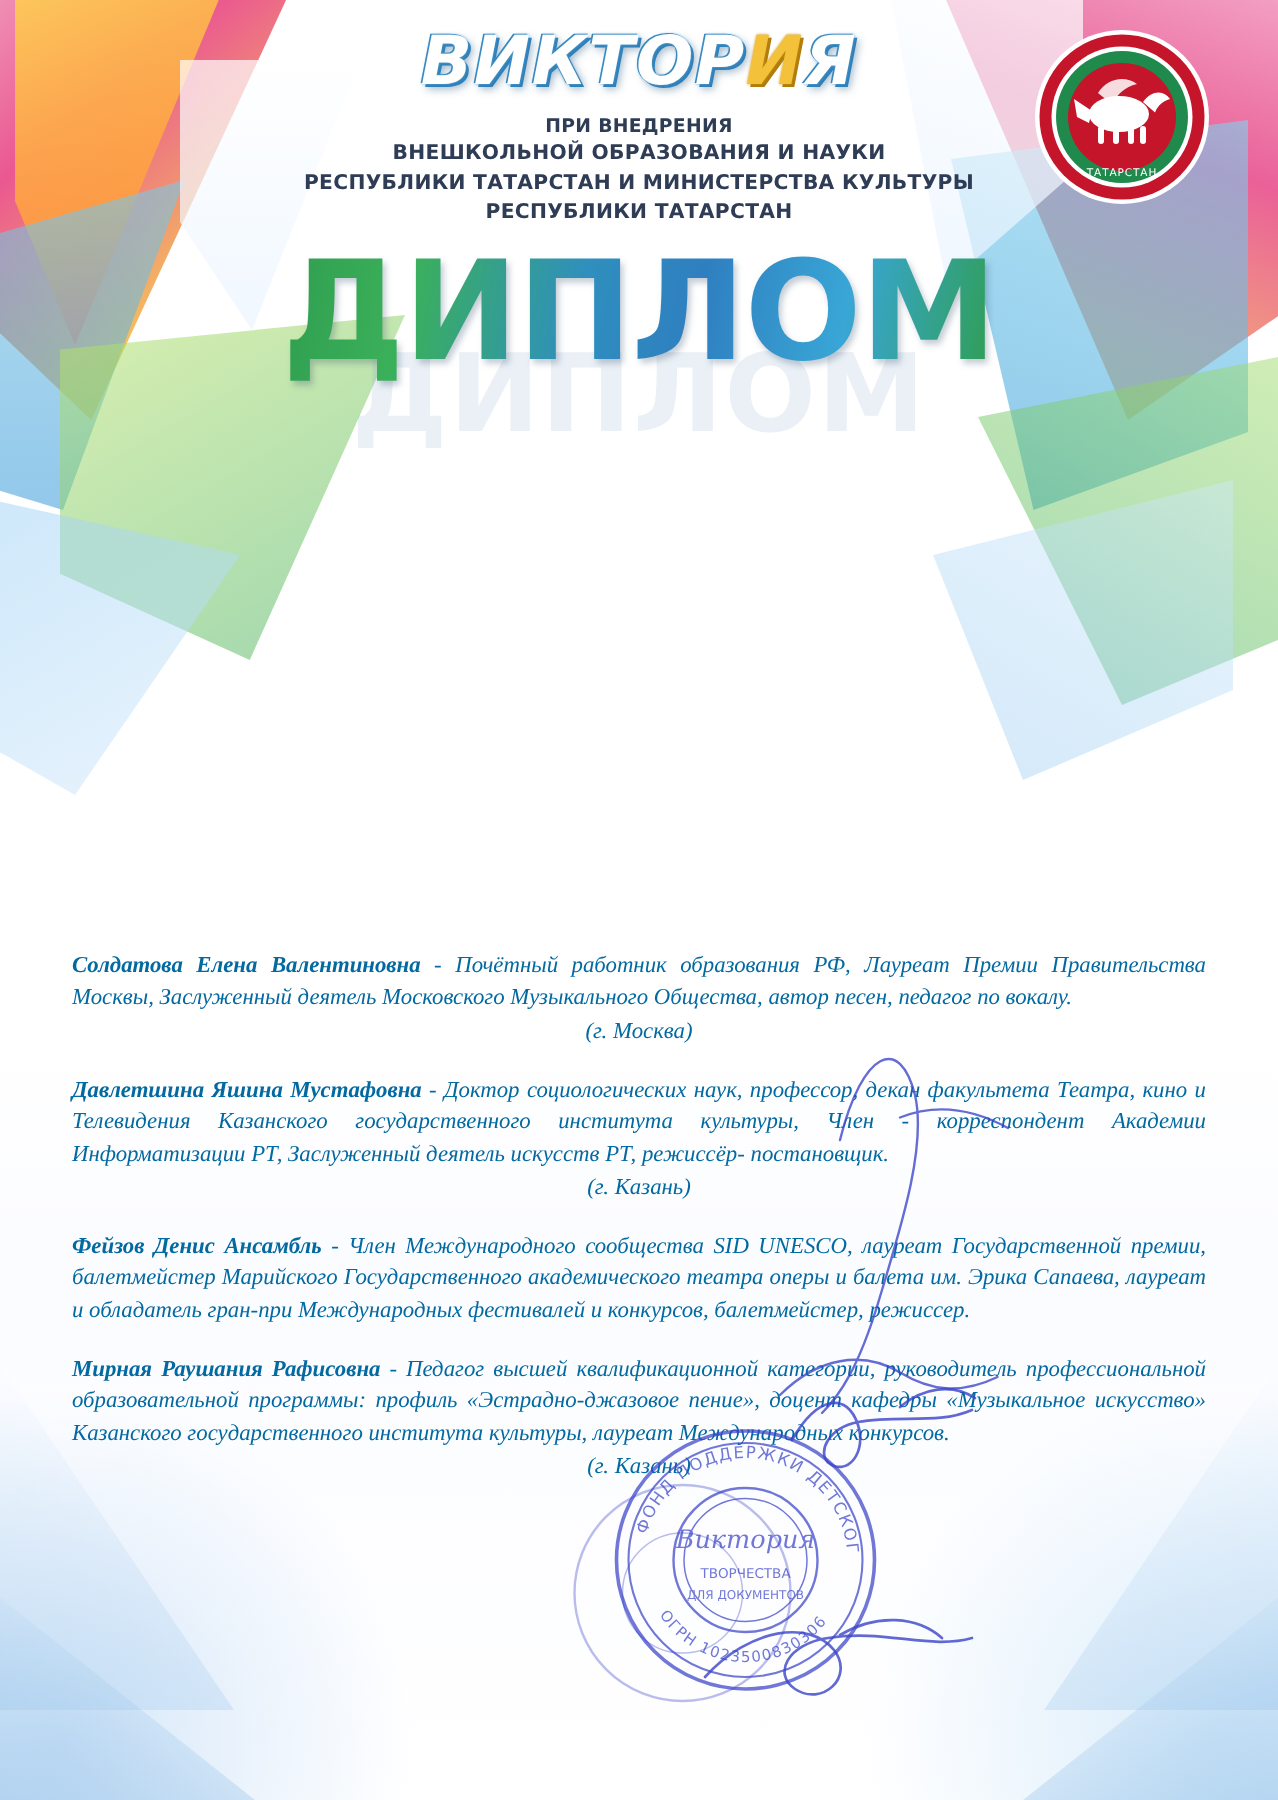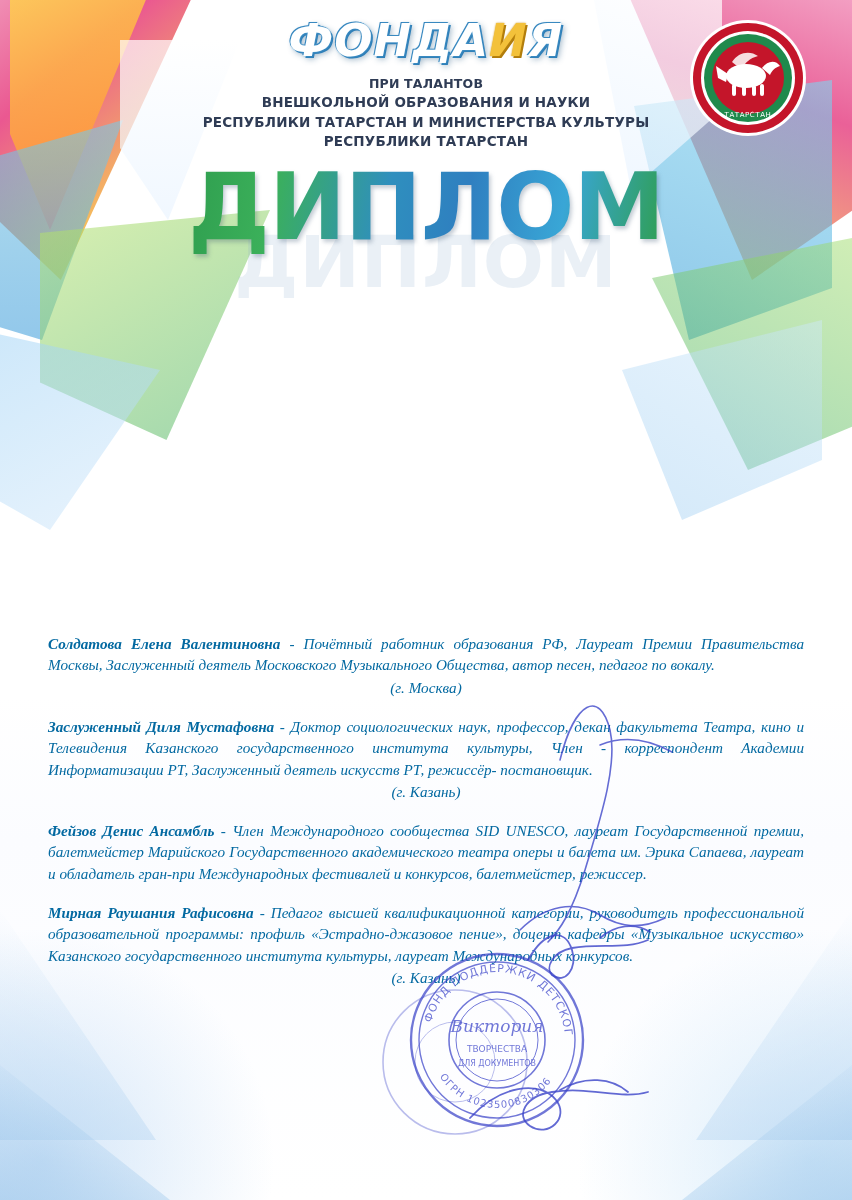--- a/index.html
+++ b/index.html
@@ -314,24 +314,24 @@
   <div class="ribbon tr-4"></div>
   <div class="ribbon tr-5"></div>
   <div class="ribbon bl-1"></div>
   <div class="ribbon br-1"></div>
   <div class="ribbon bl-2"></div>
   <div class="ribbon br-2"></div>
   <div class="ribbon bl-3"></div>
   <div class="ribbon br-3"></div>
 
   <div class="header">
-    <div class="brand"><span>ФОНДА</span><span class="bolt">И</span><span>Я</span></div>
+    <div class="brand"><span>ВИКТОР</span><span class="bolt">И</span><span>Я</span></div>
 
     <div class="support">
-      <div class="sm">ПРИ ТАЛАНТОВ</div>
+      <div class="sm">ПРИ ВНЕДРЕНИЯ</div>
       <div>ВНЕШКОЛЬНОЙ ОБРАЗОВАНИЯ И НАУКИ</div>
       <div>РЕСПУБЛИКИ ТАТАРСТАН И МИНИСТЕРСТВА КУЛЬТУРЫ</div>
       <div>РЕСПУБЛИКИ ТАТАРСТАН</div>
     </div>
 
     
     <div class="emblem">
       <svg viewBox="0 0 120 120" width="120" height="120" aria-hidden="true">
         <circle cx="60" cy="60" r="58" fill="#ffffff"></circle>
         <circle cx="60" cy="60" r="55" fill="#c4152a"></circle>
@@ -373,21 +373,21 @@
     <div class="composition">Композиция: «Кадриль»</div>
     <div class="leaders">Руководители: Сладкова Ксения Владимировна, Яшина Ксения Сергеевна</div>
   </div>
 
   <div class="jury">
     <div class="jury-item">
       <span class="name">Солдатова Елена Валентиновна</span><span> - Почётный работник образования РФ, Лауреат Премии Правительства Москвы, Заслуженный деятель Московского Музыкального Общества, автор песен, педагог по вокалу.</span>
       <span class="jury-city">(г. Москва)</span>
     </div>
     <div class="jury-item">
-      <span class="name">Заслуженный Диля Мустафовна</span><span> - Доктор социологических наук, профессор, декан факультета Театра, кино и Телевидения Казанского государственного института культуры, Член - корреспондент Академии Информатизации РТ, Заслуженный деятель искусств РТ, режиссёр- постановщик.</span>
+      <span class="name">Давлетшина Яшина Мустафовна</span><span> - Доктор социологических наук, профессор, декан факультета Театра, кино и Телевидения Казанского государственного института культуры, Член - корреспондент Академии Информатизации РТ, Заслуженный деятель искусств РТ, режиссёр- постановщик.</span>
       <span class="jury-city">(г. Казань)</span>
     </div>
     <div class="jury-item">
       <span class="name">Фейзов Денис Ансамбль</span><span> - Член Международного сообщества SID UNESCO, лауреат Государственной премии, балетмейстер Марийского Государственного академического театра оперы и балета им. Эрика Сапаева, лауреат и обладатель гран-при Международных фестивалей и конкурсов, балетмейстер, режиссер.</span>
     </div>
     <div class="jury-item">
       <span class="name">Мирная Раушания Рафисовна</span><span> - Педагог высшей квалификационной категории, руководитель профессиональной образовательной программы: профиль «Эстрадно-джазовое пение», доцент кафедры «Музыкальное искусство» Казанского государственного института культуры, лауреат Международных конкурсов.</span>
       <span class="jury-city">(г. Казань)</span>
     </div>
   </div>

